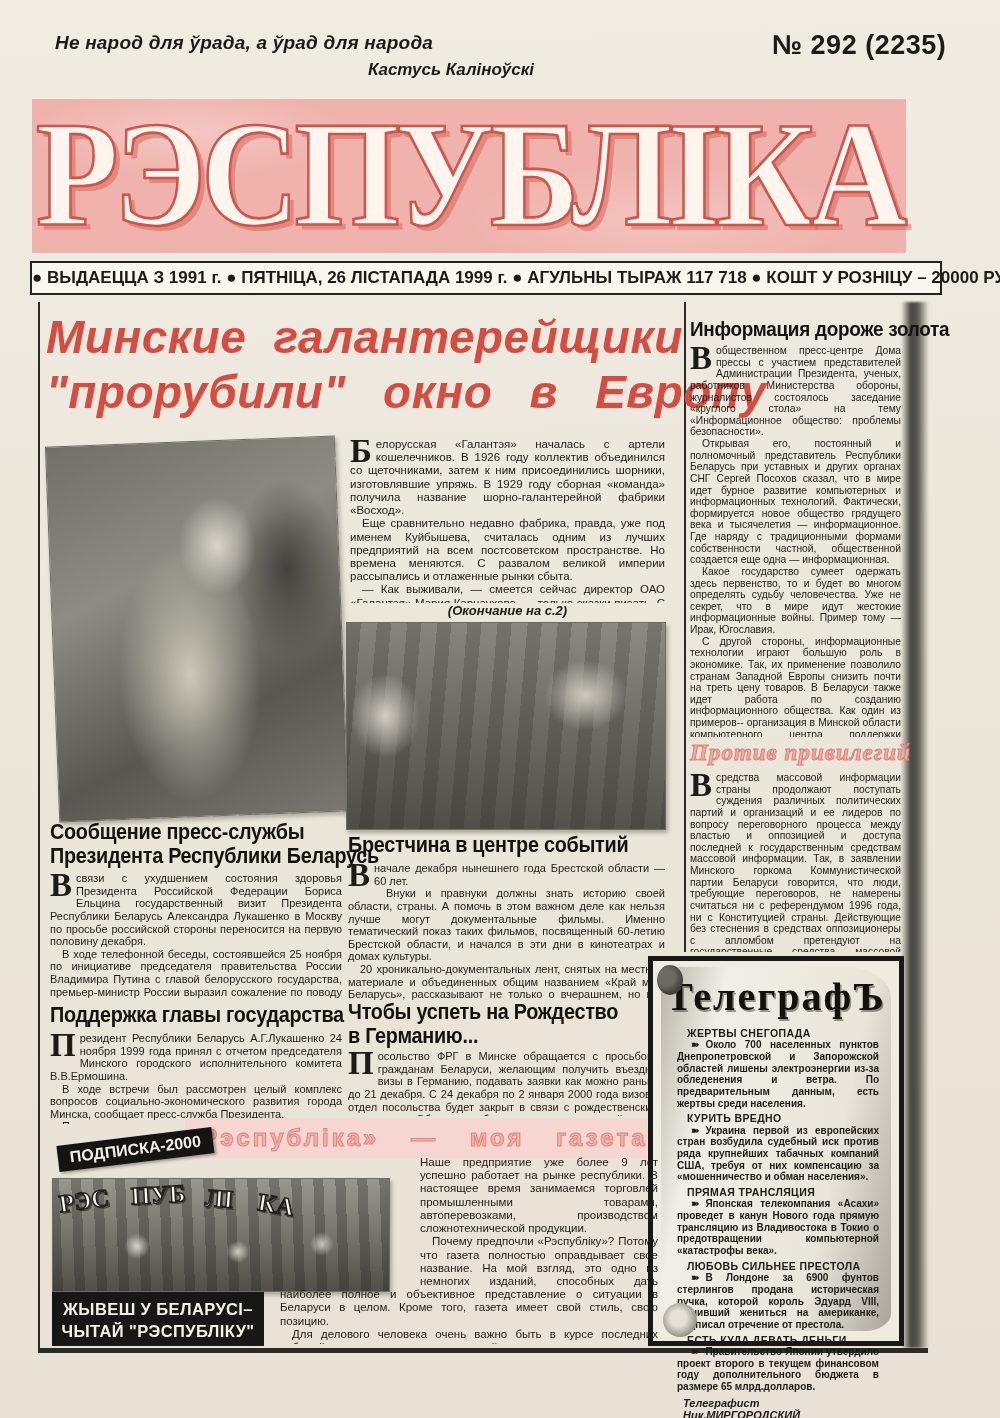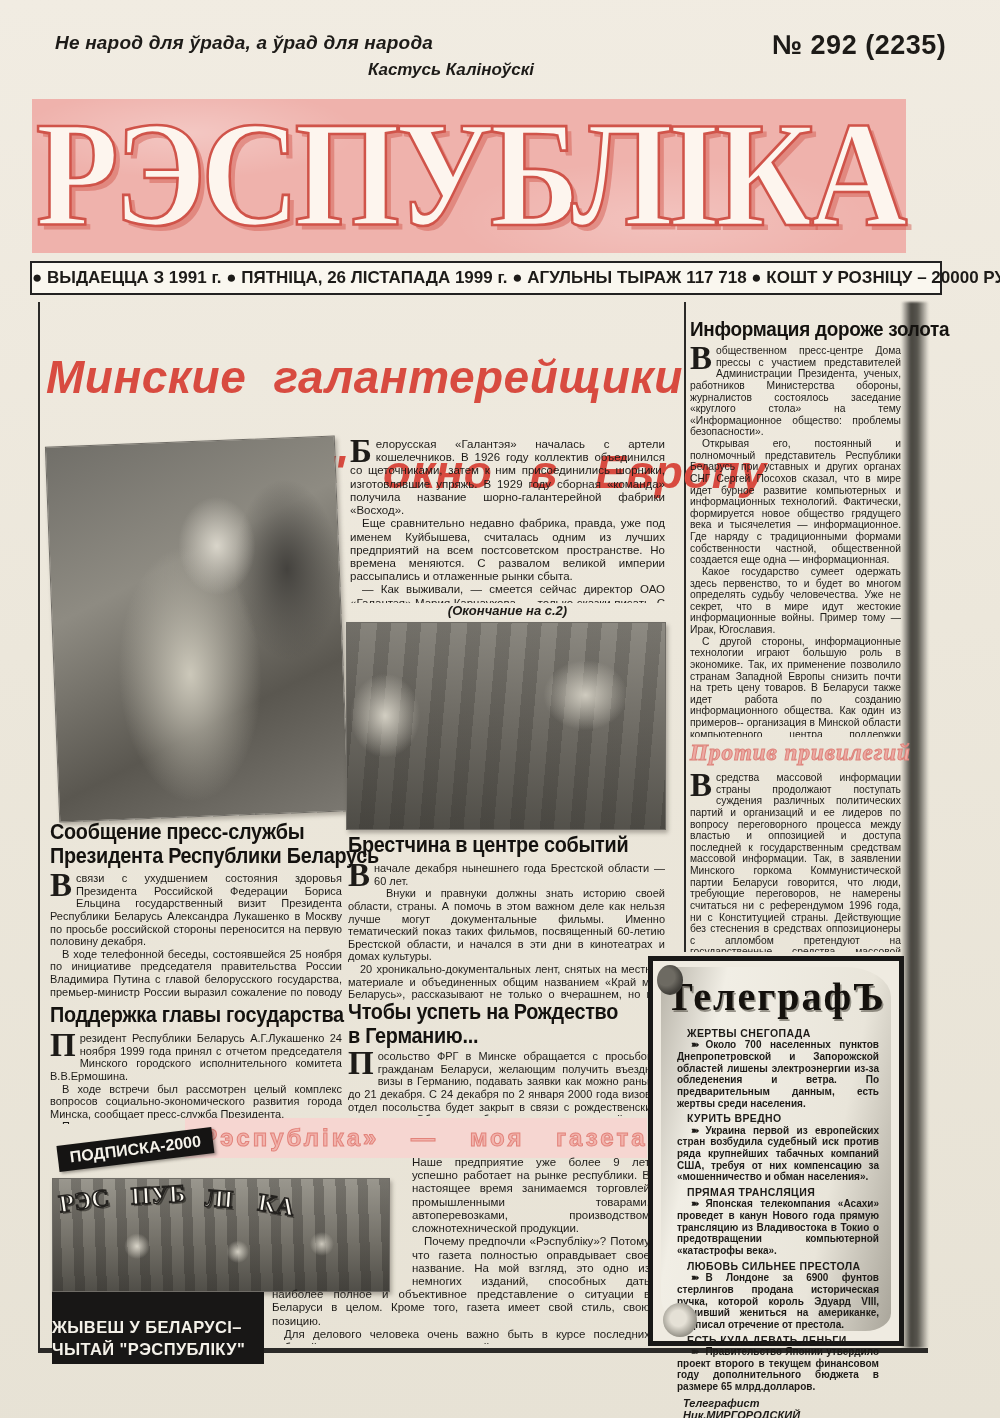--- a/index.html
+++ b/index.html
@@ -29,21 +29,21 @@
 
   
   .rule-v{background:#2b2a28;}
   .rule-h{background:#2b2a28;}
   .scan-band{background:linear-gradient(90deg,rgba(40,38,34,0) 0%,#35332e 35%,#4a4841 60%,rgba(40,38,34,0) 100%);
       filter:blur(1px);opacity:.9;}
 
   
   .headline{font-weight:bold;font-style:italic;color:#d84b40;white-space:nowrap;
       transform-origin:left center;}
-  .headline .l{font-size:46px;line-height:55px;word-spacing:14px;letter-spacing:0.5px;margin-top:40px;}
+  .headline .l{font-size:46px;line-height:55px;word-spacing:14px;letter-spacing:0.5px;}
   .headline .l2{word-spacing:24px;}
 
   
   .photo{border:1px solid #6f6c66;box-shadow:2px 3px 4px rgba(60,55,45,.35);}
   .photo-lead{background:
       radial-gradient(ellipse 55px 70px at 58% 28%,#d9d5ca 0%,rgba(217,213,202,0) 70%),
       radial-gradient(ellipse 95px 170px at 47% 62%,#ccc8ba 0%,rgba(204,200,186,0) 75%),
       radial-gradient(ellipse 70px 120px at 82% 35%,#44423e 0%,rgba(68,66,62,0) 75%),
       linear-gradient(155deg,#716f69 0%,#8e8b82 35%,#5a5750 70%,#7b7871 100%);}
   .photo-factory{background:
@@ -101,21 +101,21 @@
       letter-spacing:3px;word-spacing:22px;white-space:nowrap;overflow:hidden;}
 
   
   .promo-badge{background:#151413;color:#f5f2ea;font-weight:bold;font-size:16px;
       padding:4px 12px;transform:rotate(-7deg);transform-origin:left center;
       box-shadow:2px 2px 3px rgba(40,35,30,.4);white-space:nowrap;}
   .promo-letter{position:absolute;font-family:"Liberation Serif",serif;font-weight:bold;
       font-size:25px;color:#faf7ef;-webkit-text-stroke:1.5px #23211e;
       text-shadow:2px 2px 0 rgba(25,23,20,.55);}
   .promo-slogan{background:#181716;color:#f4f1e9;font-weight:bold;font-size:16.5px;
-      line-height:1.35;padding-top:24px;letter-spacing:.4px;}
+      line-height:1.35;text-align:center;padding-top:6px;letter-spacing:.4px;}
 
   
   .wrap-sp1{float:left;width:212px;height:106px;margin-top:24px;}
   .wrap-sp2{float:left;clear:left;width:72px;height:62px;}
 </style>
 </head>
 <body>
 
 <div class="page">
 
@@ -223,21 +223,21 @@
     <span class="promo-letter" style="left:78px;top:2px;transform:rotate(-3deg);">ПУБ</span>
     <span class="promo-letter" style="left:152px;top:6px;transform:rotate(4deg);">ЛІ</span>
     <span class="promo-letter" style="left:205px;top:12px;transform:rotate(9deg);">КА</span>
   </div>
   <div class="abs promo-badge" style="left:58px;top:1146px;">ПОДПИСКА-2000</div>
   <div class="abs promo-slogan" style="left:52px;top:1292px;width:212px;height:48px;">
     <div>ЖЫВЕШ У БЕЛАРУСІ–</div>
     <div>ЧЫТАЙ "РЭСПУБЛІКУ"</div>
   </div>
 
-  <div class="abs tx" style="left:200px;top:1156px;width:450px;height:188px;font-size:11.5px;">
+  <div class="abs tx" style="left:208px;top:1156px;width:450px;height:188px;font-size:11.5px;">
     <div class="wrap-sp1"></div>
     <div class="wrap-sp2"></div>
     <p>Наше предприятие уже более 9 лет успешно работает на рынке республики. В настоящее время занимаемся торговлей промышленными товарами, автоперевозками, производством сложнотехнической продукции.</p>
     <p class="ind">Почему предпочли «Рэспубліку»? Потому что газета полностью оправдывает свое название. На мой взгляд, это одно из немногих изданий, способных дать наиболее полное и объективное представление о ситуации в Беларуси в целом. Кроме того, газета имеет свой стиль, свою позицию.</p>
     <p class="ind">Для делового человека очень важно быть в курсе последних событий: на страницах приложений оперативно выходят все необходимые для работы нормативные документы.</p>
 
   </div>
 
 </div>
 

